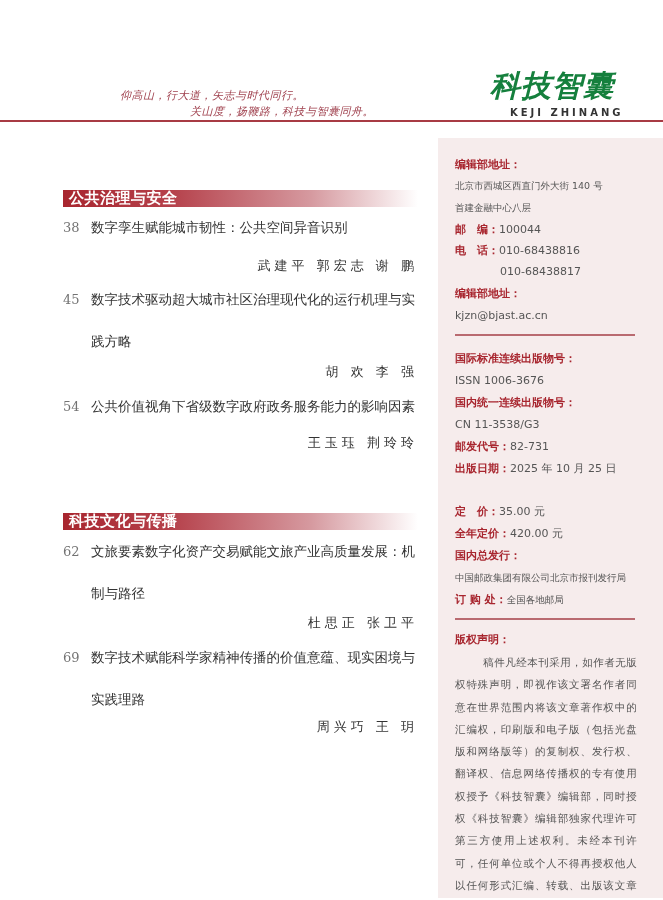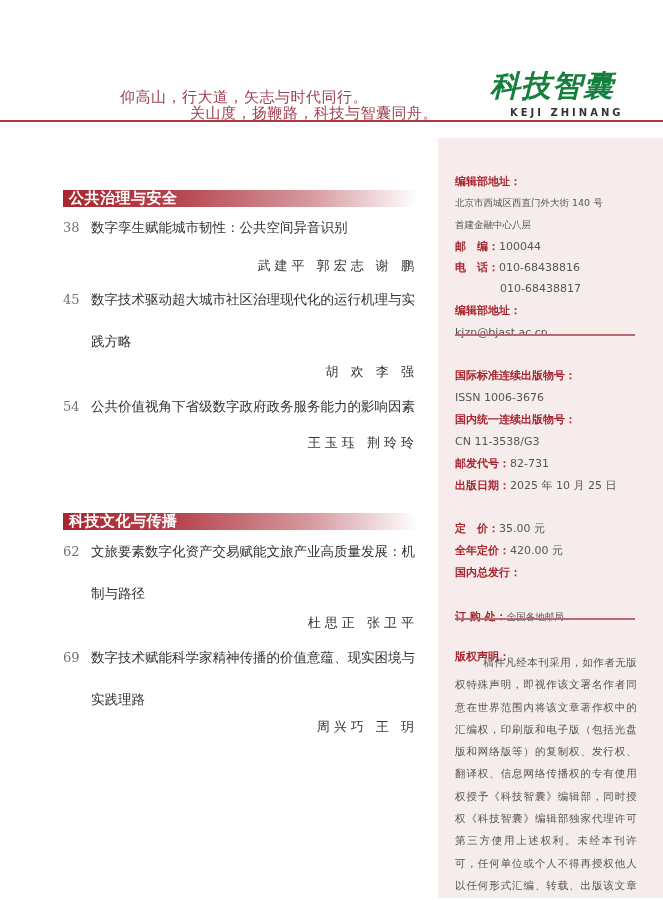--- a/index.html
+++ b/index.html
@@ -1,41 +1,41 @@
 <!DOCTYPE html>
 <html><head>
   <meta charset="utf-8">
   <style>
     * { margin: 0; padding: 0; box-sizing: border-box; }
     html, body { width: 663px; height: 900px; background: #ffffff; overflow: hidden; }
     body { position: relative; font-family: "DejaVu Sans", sans-serif; color: #333; }
 
     
-    .slogan { position: absolute; color: #a0424f; font-size: 15px; letter-spacing: 0.5px; white-space: nowrap; }
+    .slogan { position: absolute; font-style: italic; color: #a0424f; font-size: 11px; letter-spacing: 0.5px; white-space: nowrap; }
     .slogan-1 { left: 120px; top: 88px; }
     .slogan-2 { left: 190px; top: 104px; }
     .logo-cn { position: absolute; left: 490px; top: 66px; font-family: "DejaVu Serif", serif; font-size: 30px; color: #15803d; letter-spacing: 1px; font-weight: bold; font-style: italic; white-space: nowrap; }
     .logo-en { position: absolute; left: 510px; top: 107px; font-size: 10px; letter-spacing: 3px; color: #333; font-weight: bold; white-space: nowrap; }
     .header-rule { position: absolute; left: 0; top: 120px; width: 663px; height: 2px; background: #a83b44; }
 
     
     .section-bar { position: absolute; left: 63px; width: 355px; height: 17px;
       background: linear-gradient(to right, #a8262f 0%, #b5404a 30%, #d69aa0 70%, #ffffff 100%); }
     .section-bar .title { position: absolute; left: 6px; top: -1px; color: #fff; font-weight: bold; font-size: 15px; letter-spacing: 0.5px; white-space: nowrap; }
     .sec-1 { top: 190px; }
     .sec-2 { top: 513px; }
 
     
     .art-num { position: absolute; left: 63px; font-family: "DejaVu Serif", serif; font-size: 13px; color: #737373; }
     .art-title { position: absolute; left: 91px; width: 330px; font-family: "DejaVu Serif", serif; font-size: 13.5px; color: #333; line-height: 42px; }
     .art-authors { position: absolute; right: 245px; font-family: "DejaVu Serif", serif; font-size: 13px; color: #333; letter-spacing: 4px; white-space: nowrap; }
 
     
     .sidebar { position: absolute; left: 438px; top: 138px; width: 225px; height: 760px; background: #f6ecec; }
-    .sb-row { position: absolute; left: 17px; font-size: 11px; color: #555; white-space: nowrap; line-height: 14px; margin-top: 17px; }
+    .sb-row { position: absolute; left: 17px; font-size: 11px; color: #555; white-space: nowrap; line-height: 14px; }
     .sb-label { color: #a8262f; font-weight: bold; }
     .sb-small { font-size: 9.5px; }
     .sb-divider { position: absolute; left: 17px; width: 180px; height: 2px; background: #b96a70; }
     .copyright { position: absolute; left: 17px; top: 513px; width: 182px; font-size: 10.5px; color: #555; line-height: 22.3px; text-align: justify; letter-spacing: 0.3px; }
     .copyright .indent { display: inline-block; width: 28px; }
   </style>
 </head>
 <body>
 
 <div class="slogan slogan-1">仰高山，行大道，矢志与时代同行。</div>
@@ -118,20 +118,21 @@
   </div>
   <div class="sb-row" style="top:367px;">
     <span class="sb-label">定　价：</span><span>35.00 元</span>
   </div>
   <div class="sb-row" style="top:389px;">
     <span class="sb-label">全年定价：</span><span>420.00 元</span>
   </div>
   <div class="sb-row" style="top:411px;">
     <span class="sb-label">国内总发行：</span>
   </div>
+  <div class="sb-row sb-small" style="top:433px;">中国邮政集团有限公司北京市报刊发行局</div>
   <div class="sb-row" style="top:455px;">
     <span class="sb-label">订 购 处：</span><span class="sb-small">全国各地邮局</span>
   </div>
 
   <div class="sb-divider" style="top:480px;"></div>
 
   <div class="sb-row" style="top:495px;">
     <span class="sb-label">版权声明：</span>
   </div>
   <div class="copyright"><span class="indent"></span><span>稿件凡经本刊采用，如作者无版权特殊声明，即视作该文署名作者同意在世界范围内将该文章著作权中的汇编权，印刷版和电子版（包括光盘版和网络版等）的复制权、发行权、翻译权、信息网络传播权的专有使用权授予《科技智囊》编辑部，同时授权《科技智囊》编辑部独家代理许可第三方使用上述权利。未经本刊许可，任何单位或个人不得再授权他人以任何形式汇编、转载、出版该文章的任何部分。</span></div>

